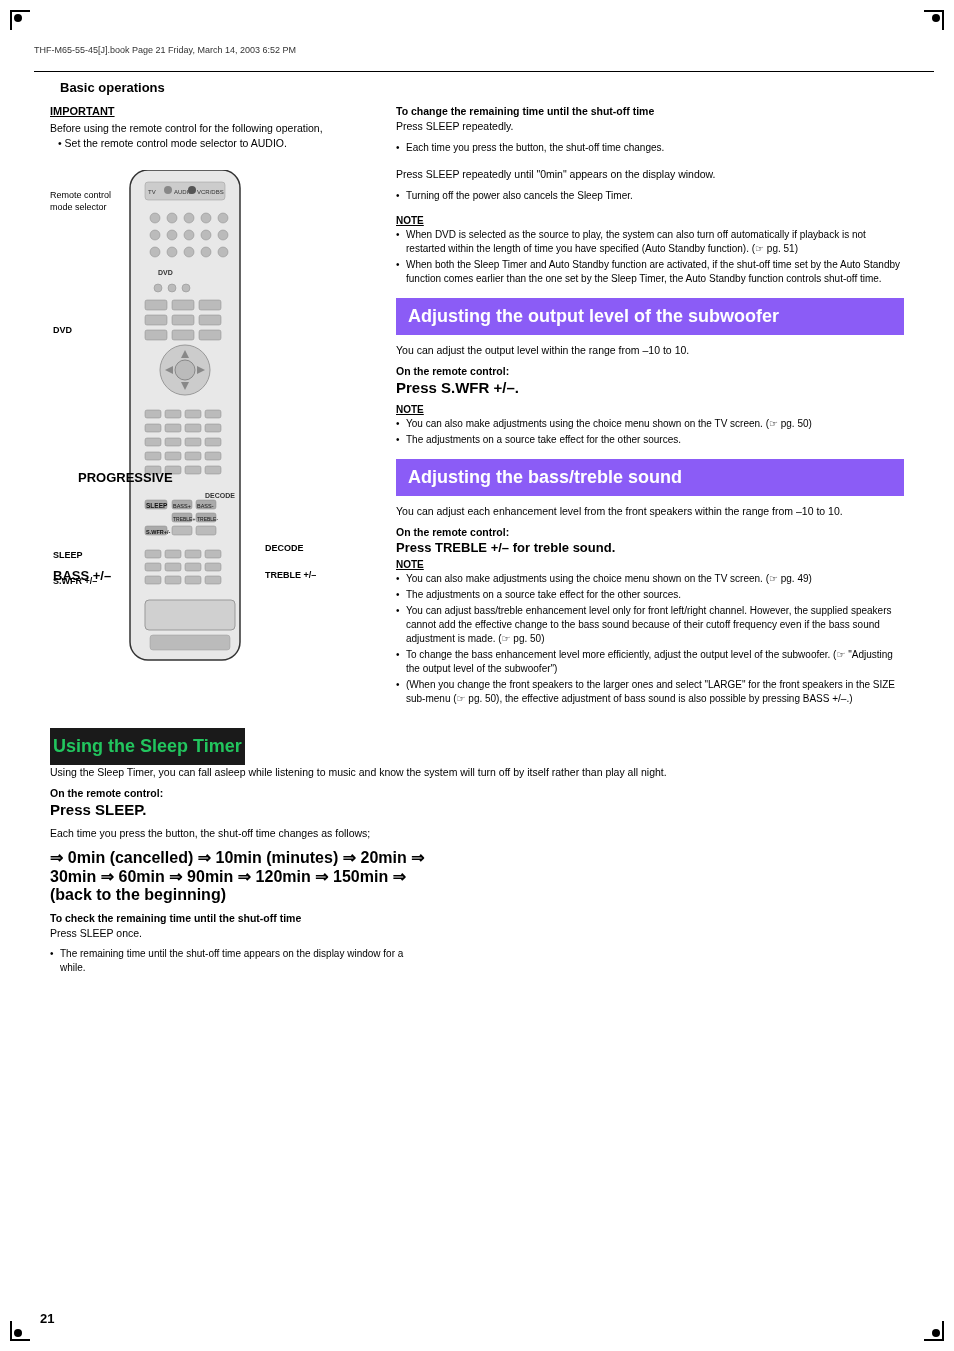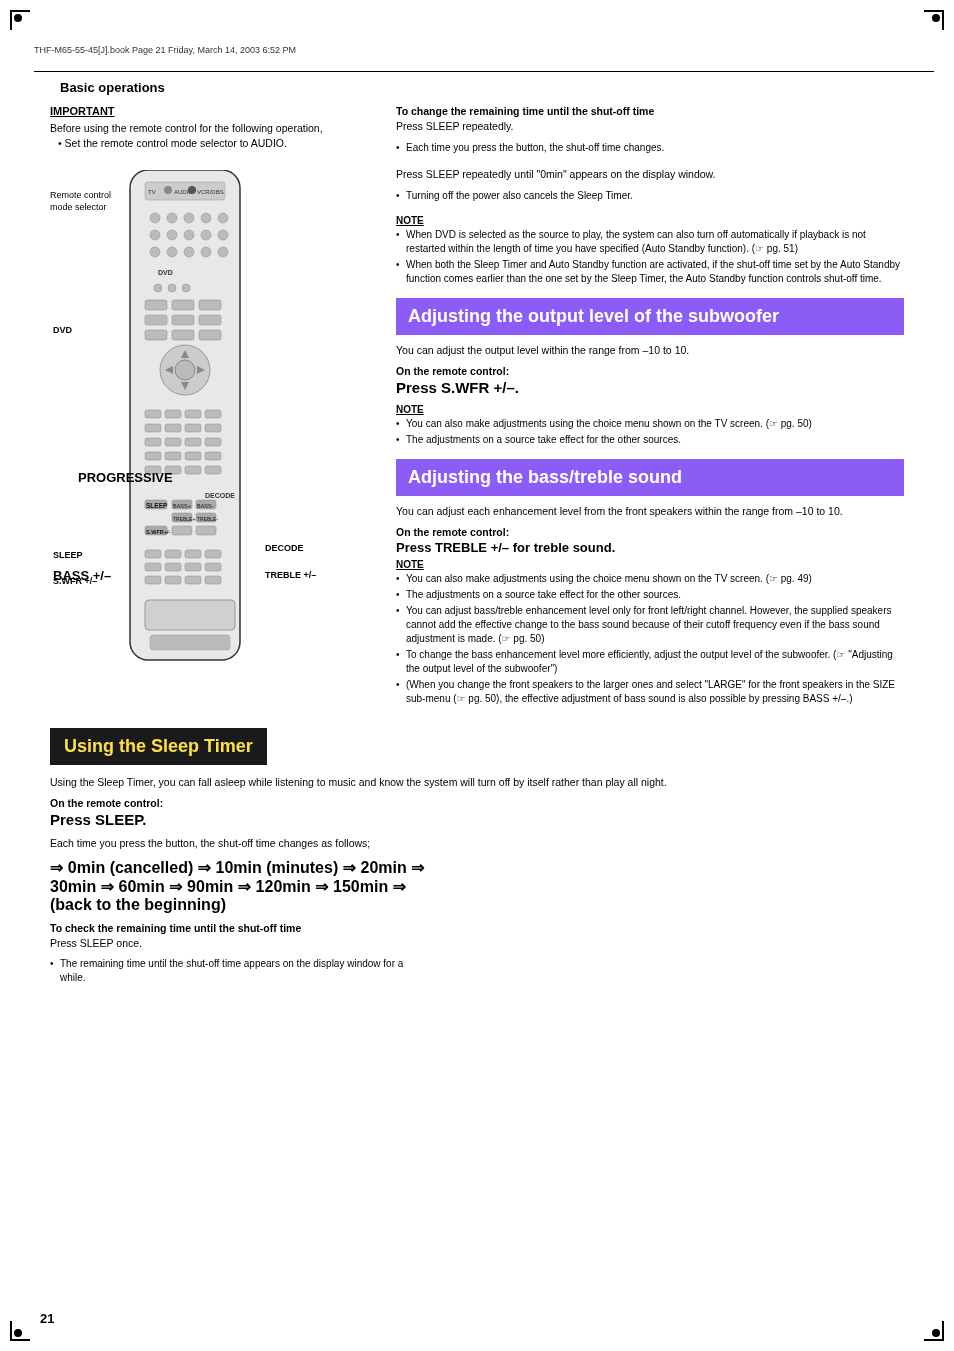--- a/index.html
+++ b/index.html
@@ -238,24 +238,23 @@
     }
 
     
     .sleep-timer-section {
       margin: 0 30px;
       margin-top: 10px;
     }
 
     .sleep-timer-box {
       background: #1a1a1a;
-      color: #fde047;
-      padding: 8px 14px;
+      color: #22c55e;
+      padding: 8px 3px;
       display: inline-block;
-      margin-bottom: 10px;
     }
 
     .sleep-timer-box h2 {
       font-size: 18px;
       font-weight: bold;
     }
 
     .sleep-bottom {
       display: flex;
       gap: 20px;

